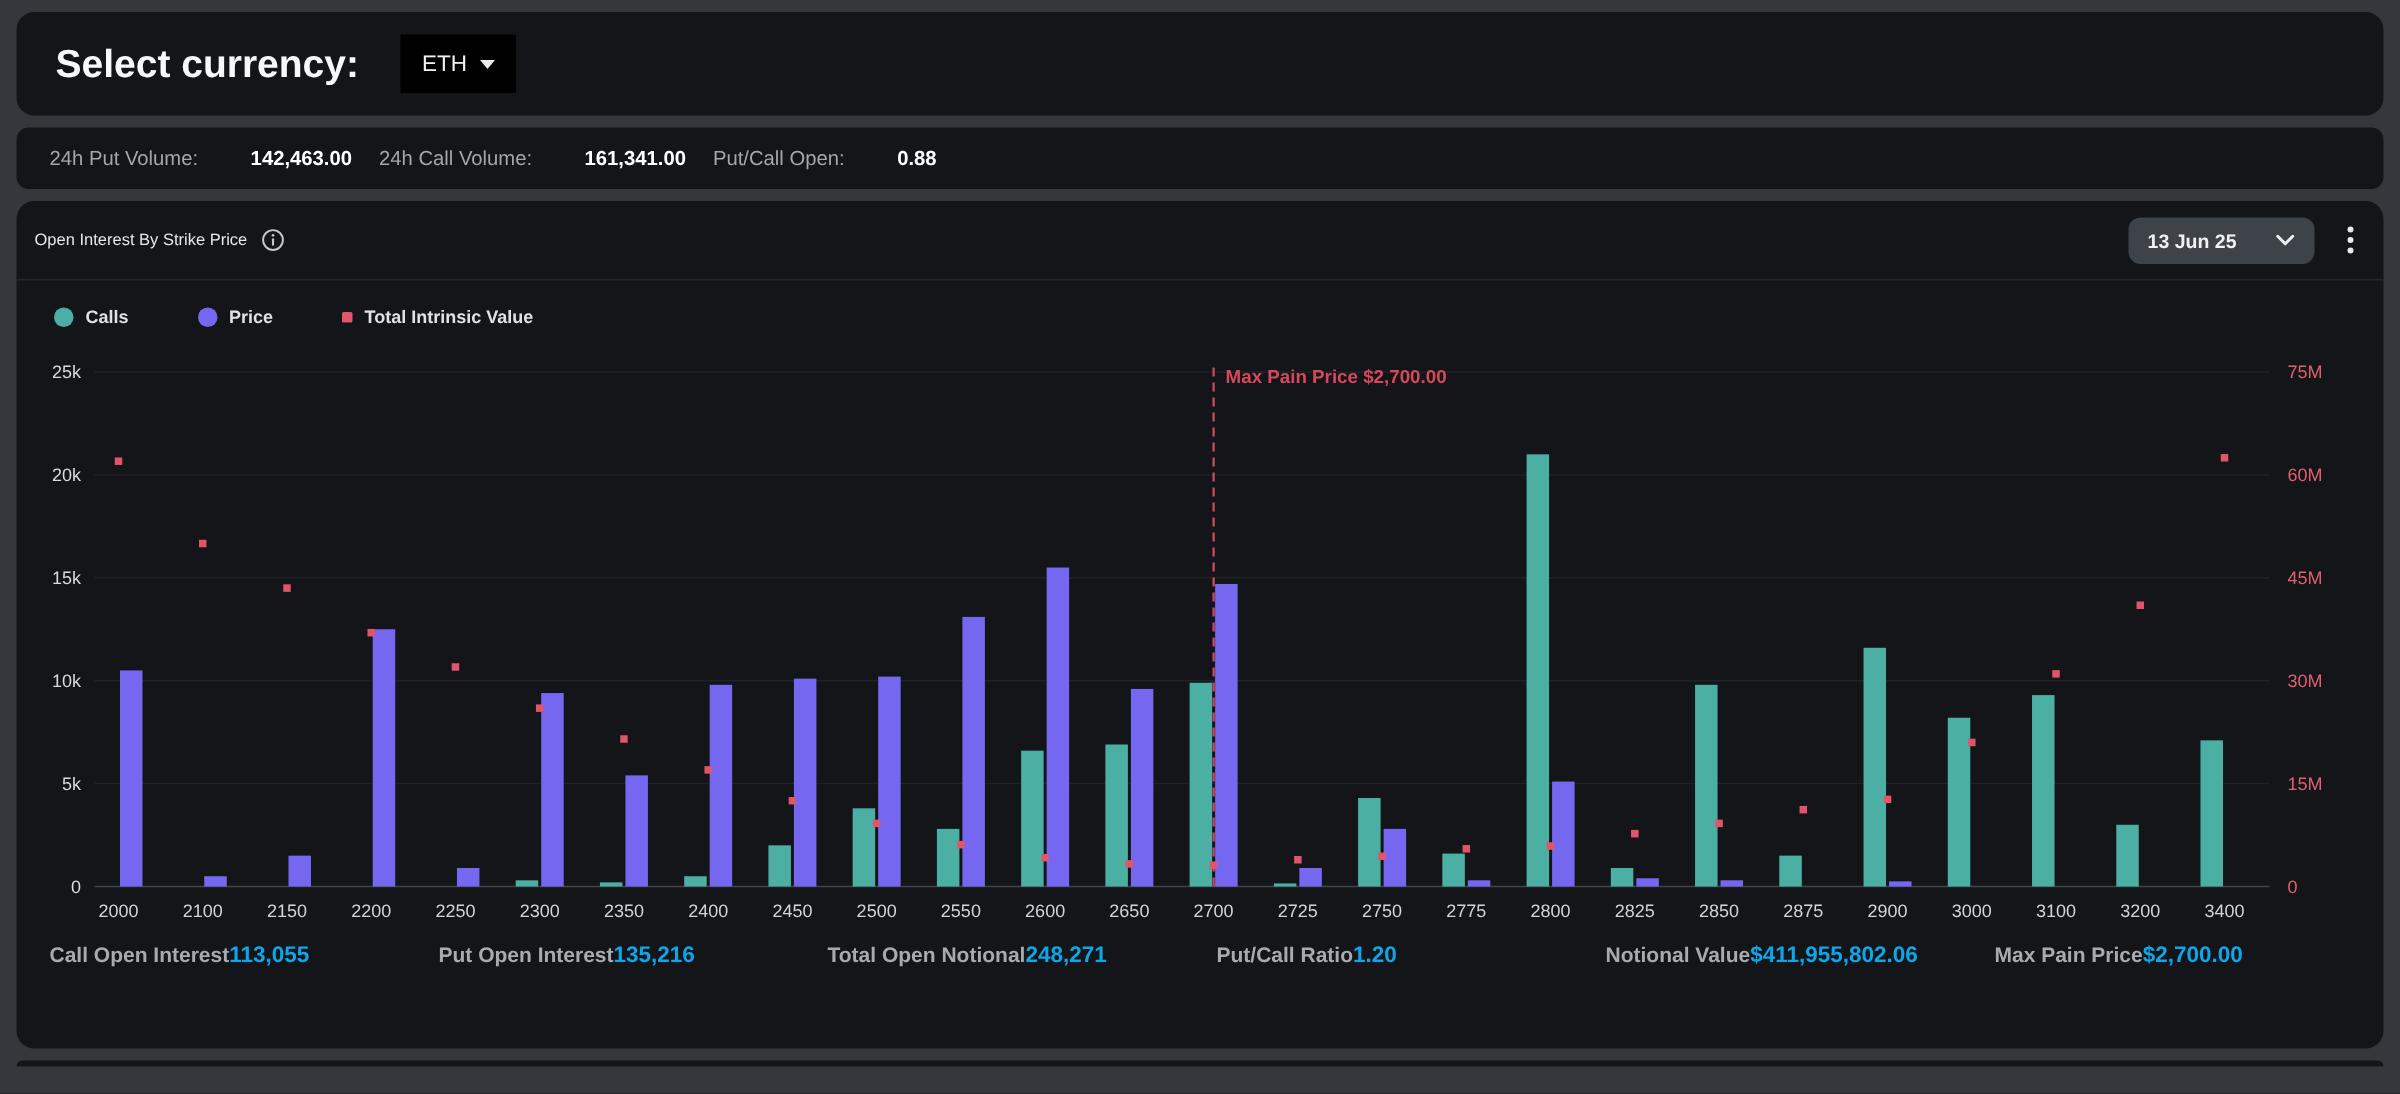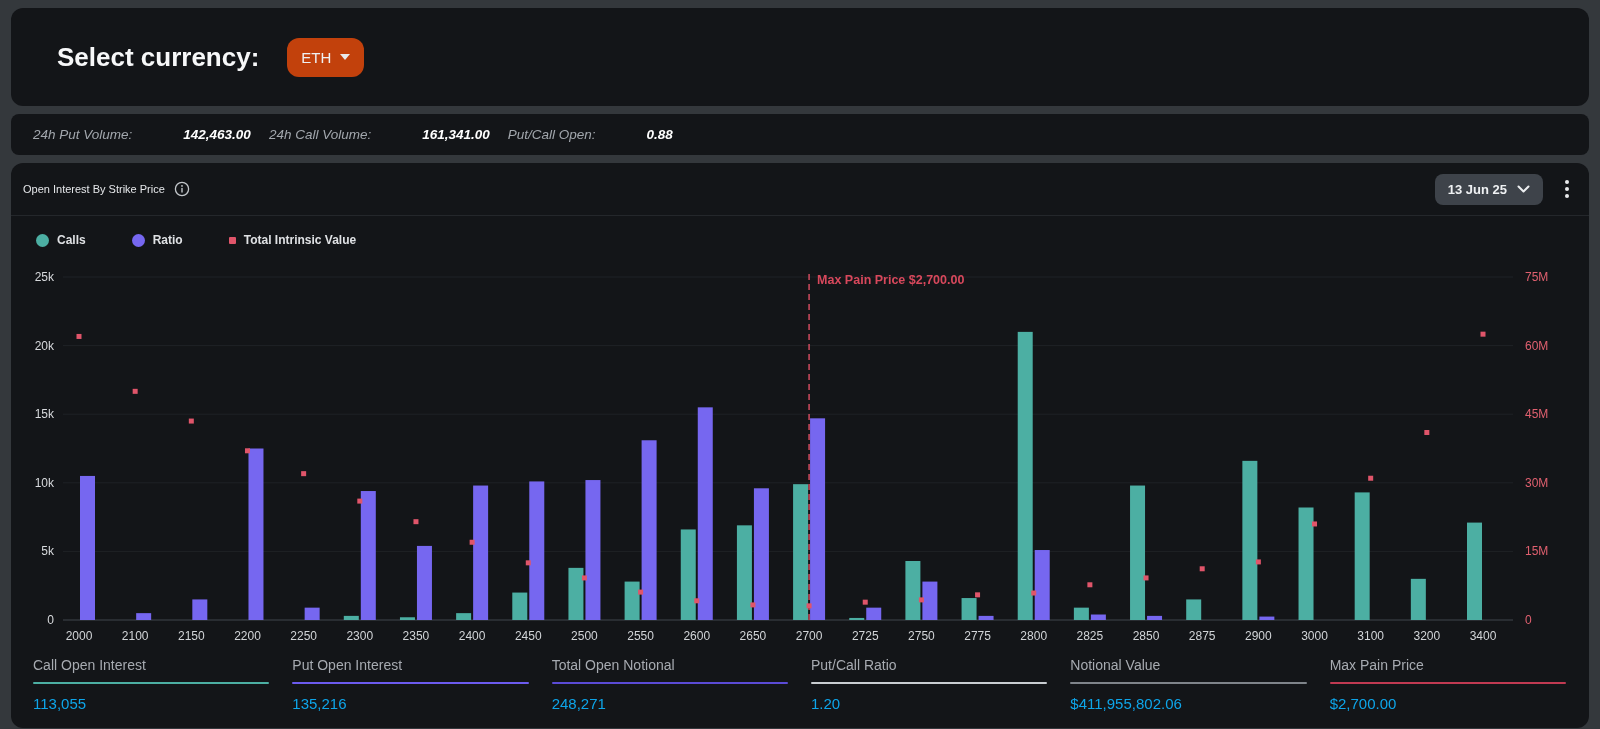--- a/index.html
+++ b/index.html
@@ -6,60 +6,60 @@
   body{
     width:1600px;height:729px;
     background:#34383C;
     font-family:"Liberation Sans", sans-serif;
     overflow:hidden;
   }
   .page{padding:8px 11px 0;display:flex;flex-direction:column;gap:8px;}
   .panel{background:#131518;border-radius:12px;}
 
   
-  .currency-panel{height:98px;display:flex;align-items:center;padding:0 46px;gap:28px;}
+  .currency-panel{height:69px;display:flex;align-items:center;padding:0 26px;gap:28px;}
   .currency-label{font-size:26px;font-weight:bold;color:#F7F8F9;}
   .currency-btn{
-    background:#c2410c;border:none;border-radius:12px;color:#EFF1F3;
+    background:#000000;border:none;border-radius:0;color:#EFF1F3;
     font-family:inherit;font-size:15px;font-weight:500;
     padding:11px 14px;display:flex;align-items:center;gap:9px;cursor:pointer;
   }
   .caret-down{width:0;height:0;border-left:5px solid transparent;border-right:5px solid transparent;border-top:6px solid #E8EAEC;}
 
   
   .stats-bar{height:41px;border-radius:8px;display:flex;align-items:center;padding:0 22px;gap:18px;font-size:13.5px;}
-  .stat{display:flex;align-items:center;gap:18px;font-style:italic;}
+  .stat{display:flex;align-items:center;gap:2px;}
   .stat-label{color:#A2A7AD;}
   .stat-value{color:#FFFFFF;font-weight:bold;margin-left:33px;}
 
   
   .chart-panel{height:565px;display:flex;flex-direction:column;}
   .chart-header{height:52px;display:flex;align-items:center;justify-content:space-between;
     padding:0 14px 0 12px;border-bottom:1px solid #24272B;}
   .chart-header-left{display:flex;align-items:center;gap:9px;}
   .chart-title{font-size:11px;font-weight:500;color:#E5E7EA;}
   .chart-header-right{display:flex;align-items:center;gap:16px;}
   .date-pill{
     background:#3E434A;border:none;border-radius:8px;color:#EFF1F3;
     font-family:inherit;font-size:13px;font-weight:bold;
-    padding:8px 13px;display:flex;align-items:center;gap:10px;cursor:pointer;
+    padding:8px 13px;display:flex;align-items:center;gap:26px;cursor:pointer;
   }
   .kebab{display:flex;flex-direction:column;gap:3px;padding:4px 6px;cursor:pointer;}
   .kebab span{width:4px;height:4px;border-radius:50%;background:#E9EAEC;display:block;}
 
   .legend{display:flex;align-items:flex-start;gap:46px;padding:17px 0 3px 25px;height:22px;}
   .legend-item{display:flex;align-items:center;gap:8px;cursor:pointer;}
   .legend-swatch.circle{width:13px;height:13px;border-radius:50%;}
   .legend-swatch.square{width:7px;height:7px;border-radius:1px;}
   .legend-label{font-size:12px;font-weight:bold;color:#DFE1E4;}
 
   #oi-chart{display:block;margin-top:2px;}
 
   .summary{display:grid;grid-template-columns:repeat(6,1fr);gap:23px;padding:2px 23px 0 22px;}
-  .summary-col{display:flex;flex-direction:column;}
+  .summary-col{display:flex;flex-direction:row;font-weight:bold;}
   .summary-label{font-size:14px;color:#A7ABB1;}
   .summary-underline{height:2px;border-radius:1px;margin:9px 0 11px;}
   .summary-value{font-size:15px;color:#0ea5e9;}
 
   .bottom-sliver{height:4px;border-radius:12px 12px 0 0;}
 </style>
 </head>
 <body>
 
 <div class="page">
@@ -112,21 +112,21 @@
       </div>
     </div>
 
     <div class="legend">
         <div class="legend-item">
           <span class="legend-swatch circle" style="background: rgb(76, 175, 163);"></span>
           <span class="legend-label">Calls</span>
         </div>
         <div class="legend-item">
           <span class="legend-swatch circle" style="background: rgb(118, 103, 240);"></span>
-          <span class="legend-label">Ratio</span>
+          <span class="legend-label">Price</span>
         </div>
         <div class="legend-item">
           <span class="legend-swatch square" style="background: rgb(224, 85, 106);"></span>
           <span class="legend-label">Total Intrinsic Value</span>
         </div>
       </div>
 
     <svg id="oi-chart" width="1578" height="395" viewBox="0 0 1578 395">
         <line x1="52" x2="1502" y1="360" y2="360" stroke="#41464C" stroke-width="1"></line>
         <text x="43" y="364" text-anchor="end" fill="#D8DADD" font-size="12">0</text>

